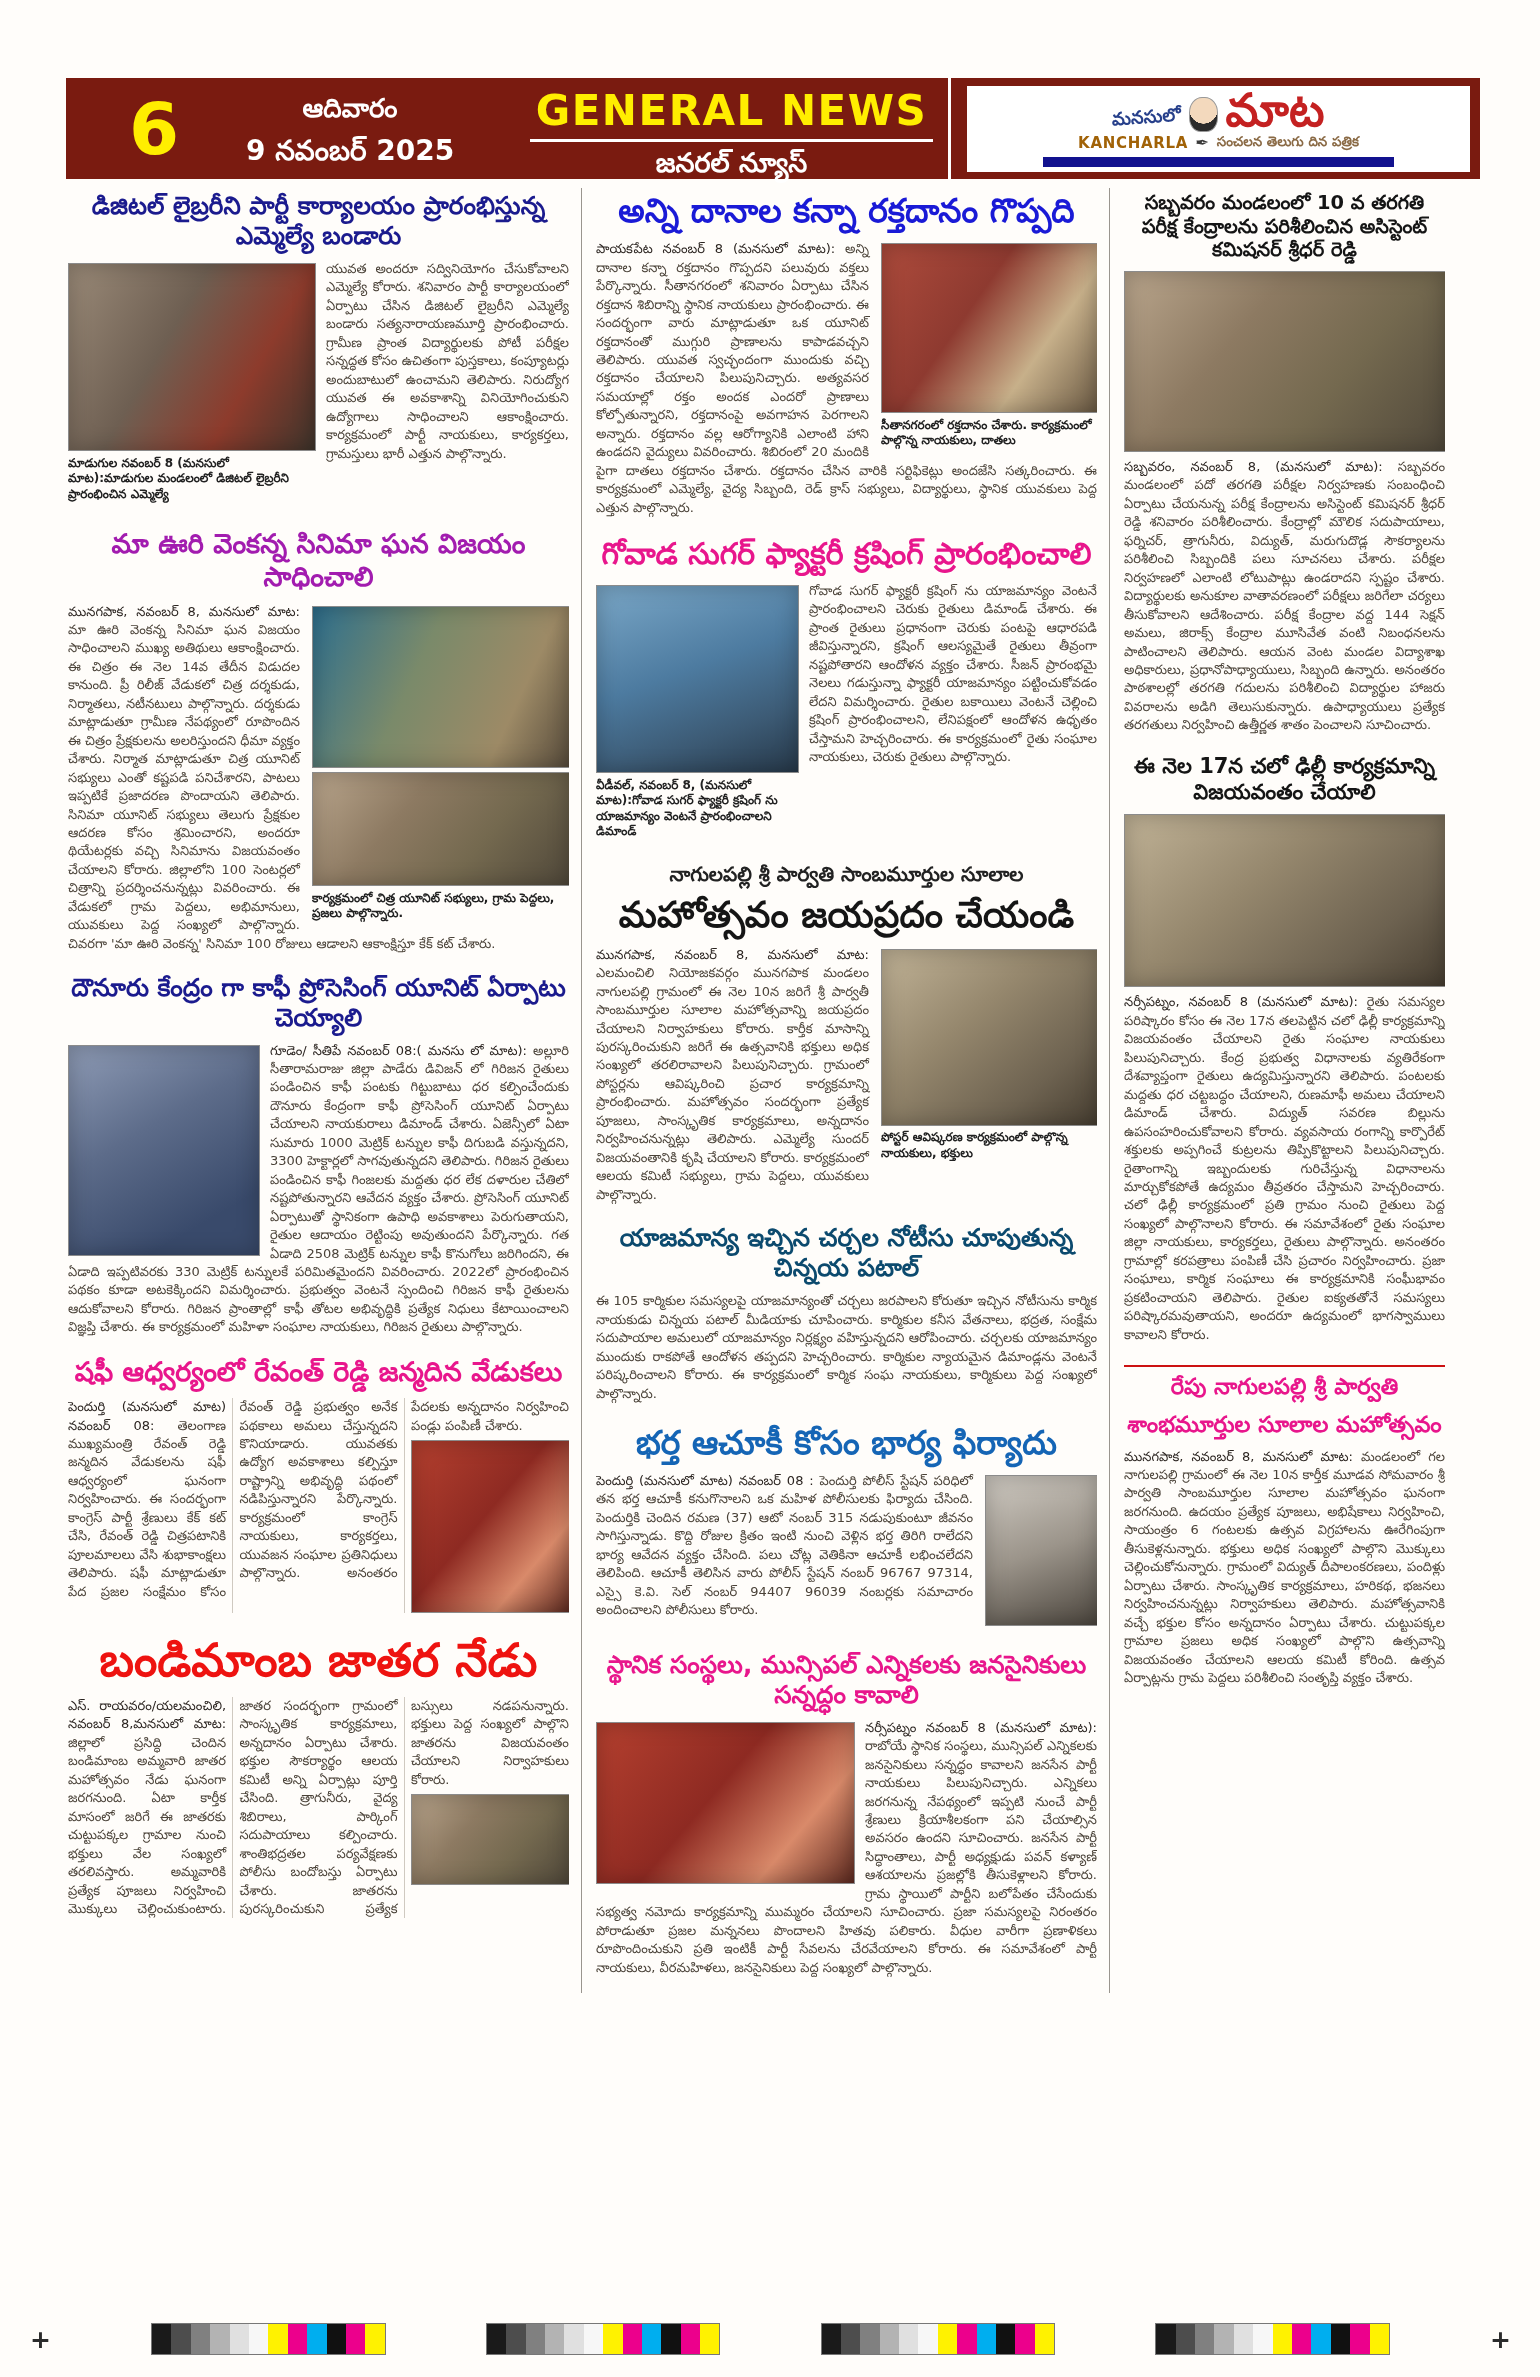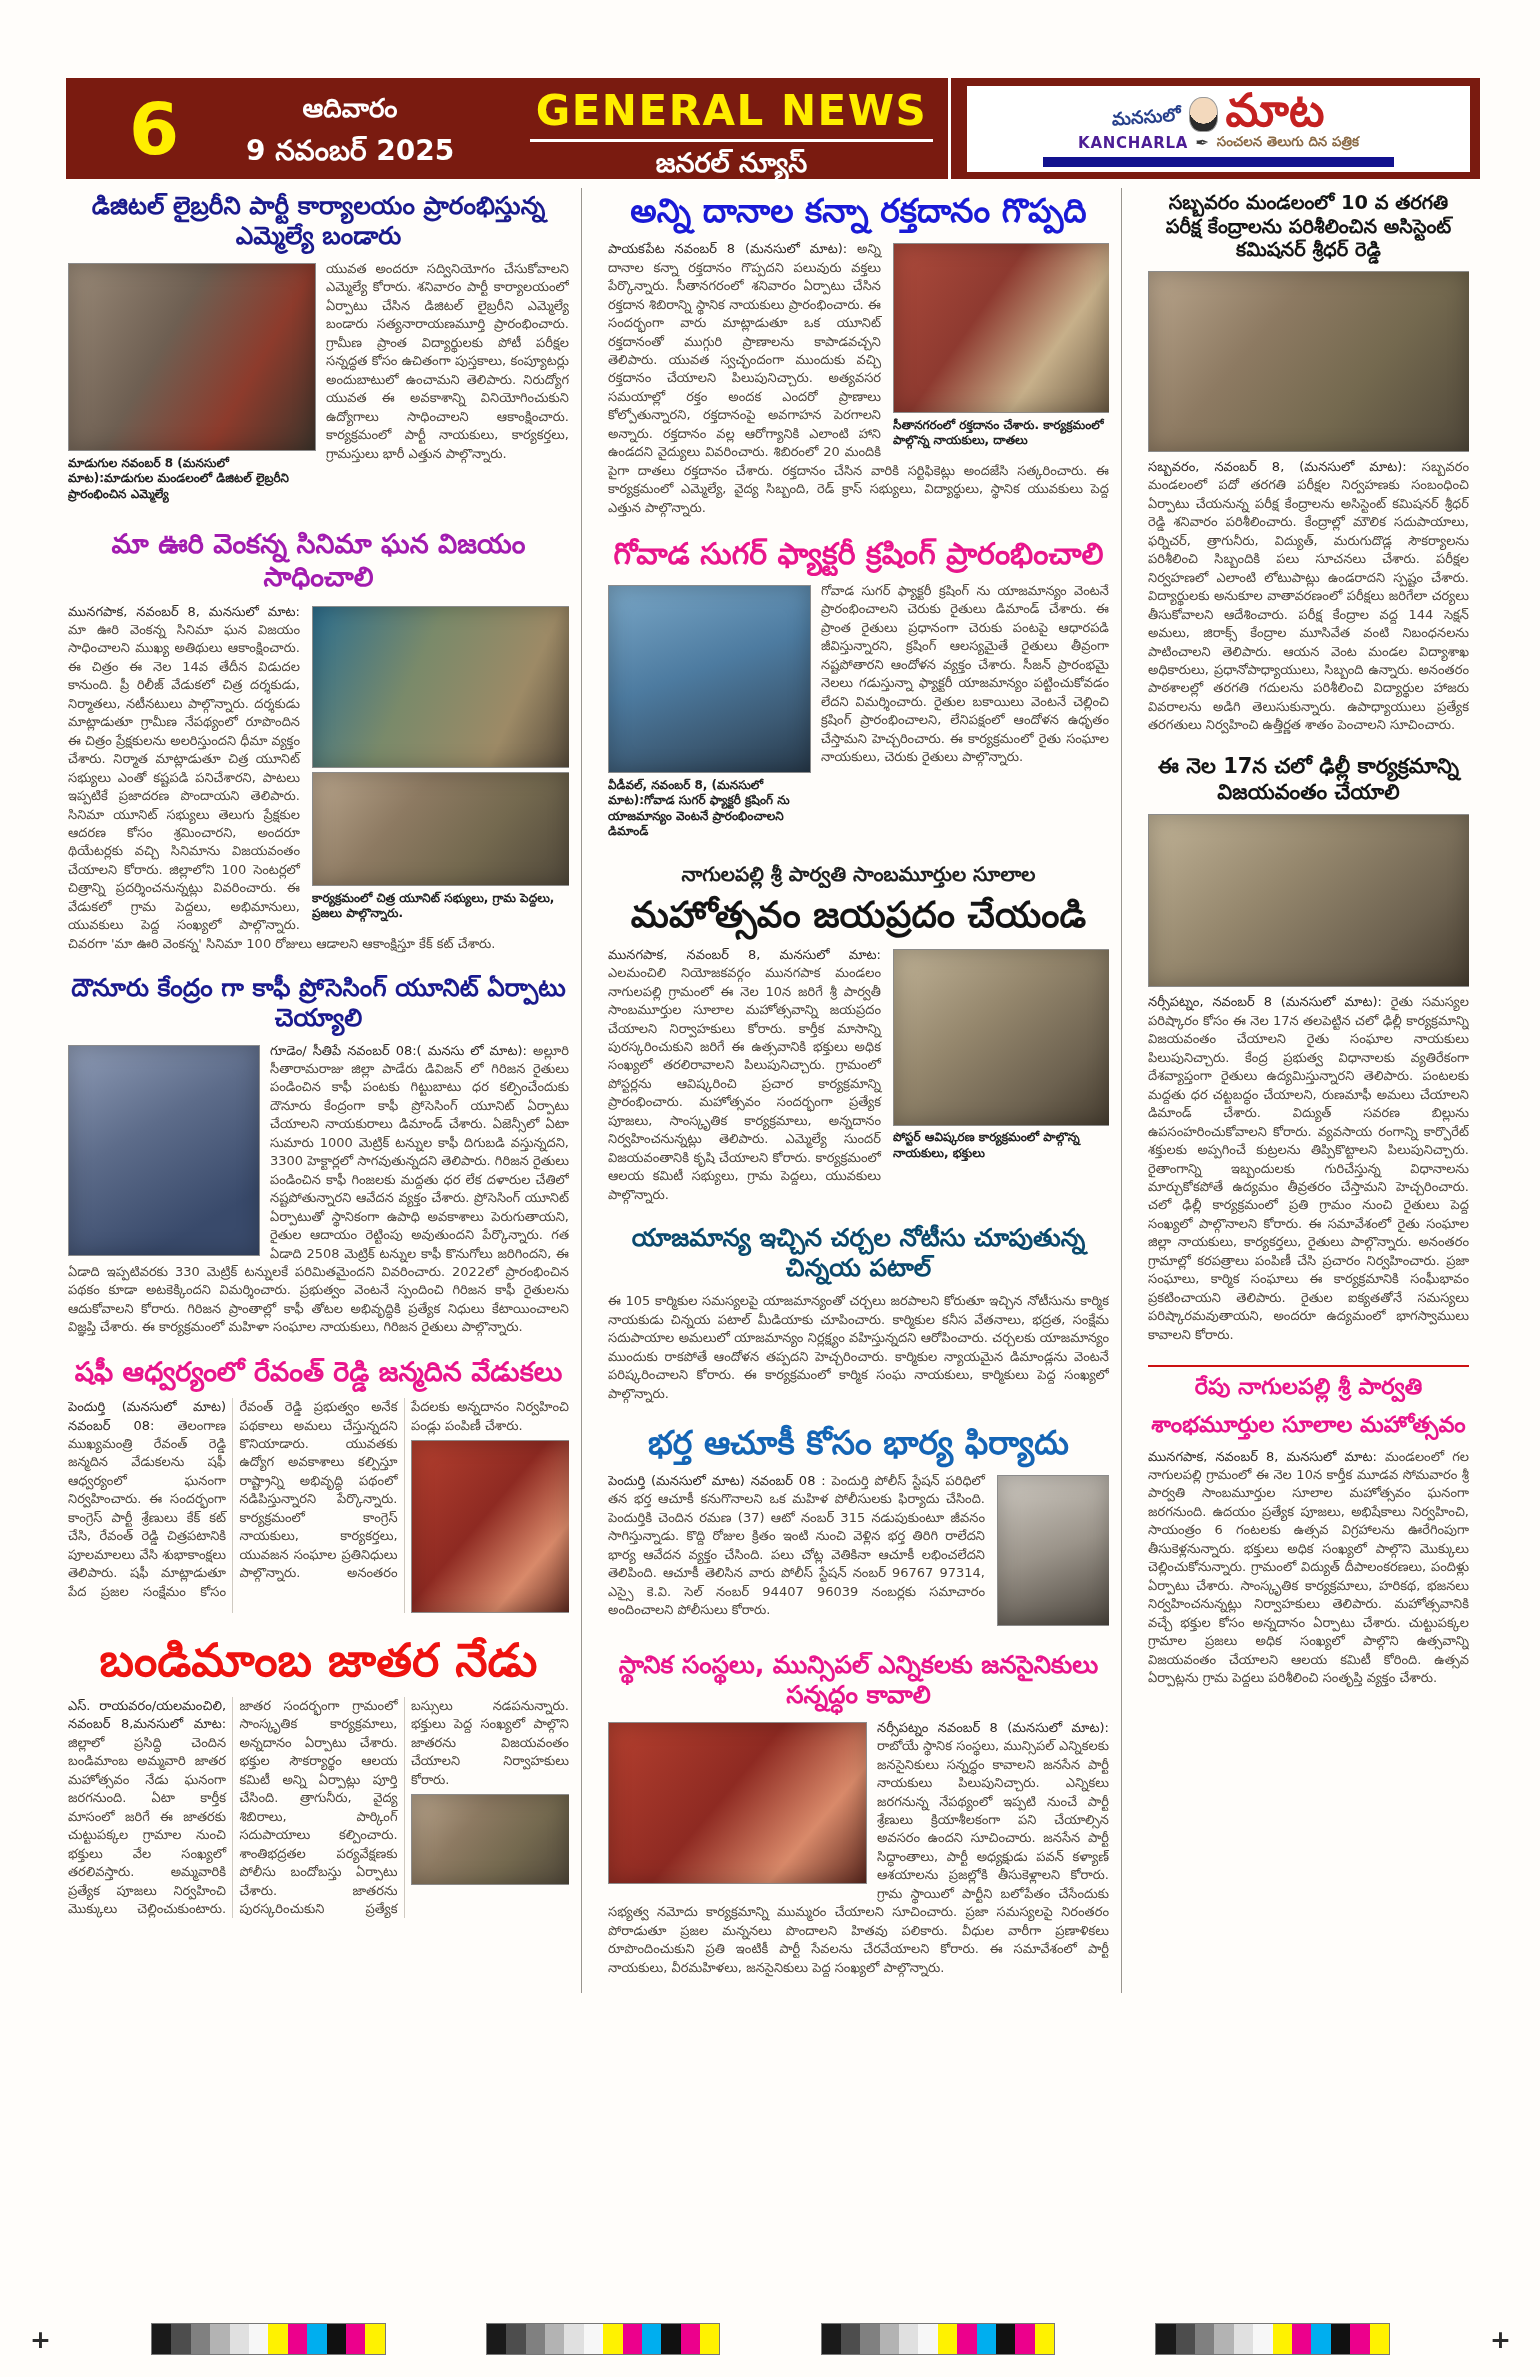--- a/index.html
+++ b/index.html
@@ -23,29 +23,29 @@
   .gen-news-te{font-size:27px;font-weight:bold;margin-top:4.5px;}
   .band-divider{width:3px;background:#fff;margin:0 6px;}
   .masthead{
     flex:1;background:#fff;margin:7.5px 10.4px;display:flex;flex-direction:column;
     align-items:center;justify-content:center;position:relative;
   }
   .mh-row{display:flex;align-items:flex-end;gap:7.5px;}
   .mh-top{color:#27408b;font-weight:bold;font-size:18px;transform:rotate(-4deg);}
   .mh-title{color:#c42121;font-weight:bold;font-size:46px;line-height:.9;}
   .mh-row2{display:flex;align-items:center;gap:7.5px;margin-top:1.5px;}
-  .mh-brand{color:#4c1d95;font-weight:bold;font-size:15px;letter-spacing:0.7px;text-align:center;}
+  .mh-brand{color:#a16207;font-weight:bold;font-size:15px;letter-spacing:0.7px;text-align:center;}
   .mh-nib{font-size:16.4px;color:#3a3a3a;}
   .mh-tagline{color:#8a6a45;font-size:13.4px;font-weight:bold;}
   .mh-bar{width:70%;height:10.4px;background:#12128f;margin-top:4.5px;}
   .mh-face{width:27px;height:33px;border-radius:45% 45% 40% 40%;
     background:radial-gradient(circle at 50% 35%,#f3d9bd 0 55%,#2b2b2b 56% 100%);
     border:0.7px solid #999;}
   
-  .cols{position:absolute;left:56px;top:188px;width:1431px;display:flex;gap:14px;}
+  .cols{position:absolute;left:56px;top:188px;width:1431px;display:flex;gap:2px;}
   .col{padding:0 12px;}
   .col-left{width:501px;border-right:0.7px solid #9a958e;}
   .col-center{width:501px;border-right:0.7px solid #9a958e;}
   .col-right{width:321px;}
   .story{margin-bottom:16.4px;overflow:hidden;}
   .hl{font-weight:bold;line-height:1.22;text-align:center;margin:3px 0 9px;}
   .navy{color:#1b1b8e;} .blue{color:#1a1ad6;} .brown{color:#a21caf;}
   .pink{color:#e8168c;} .orange{color:#0c4a6e;} .black{color:#151515;}
   .red{color:#ee1310;} .mblue{color:#1565b5;}
   .fs26{font-size:19.4px;} .fs28{font-size:21px;} .fs30{font-size:22.4px;}

